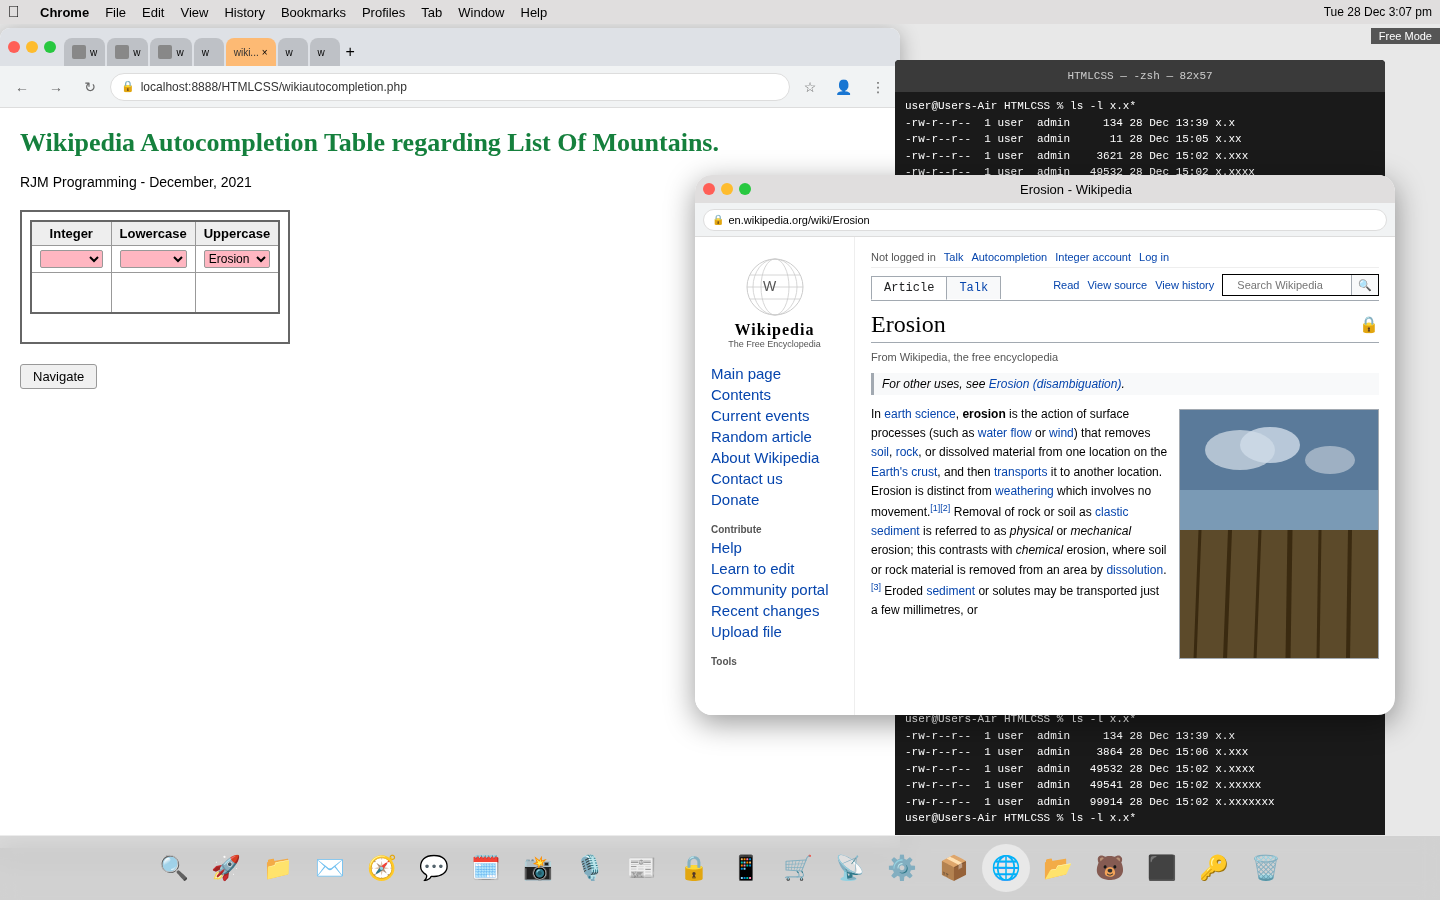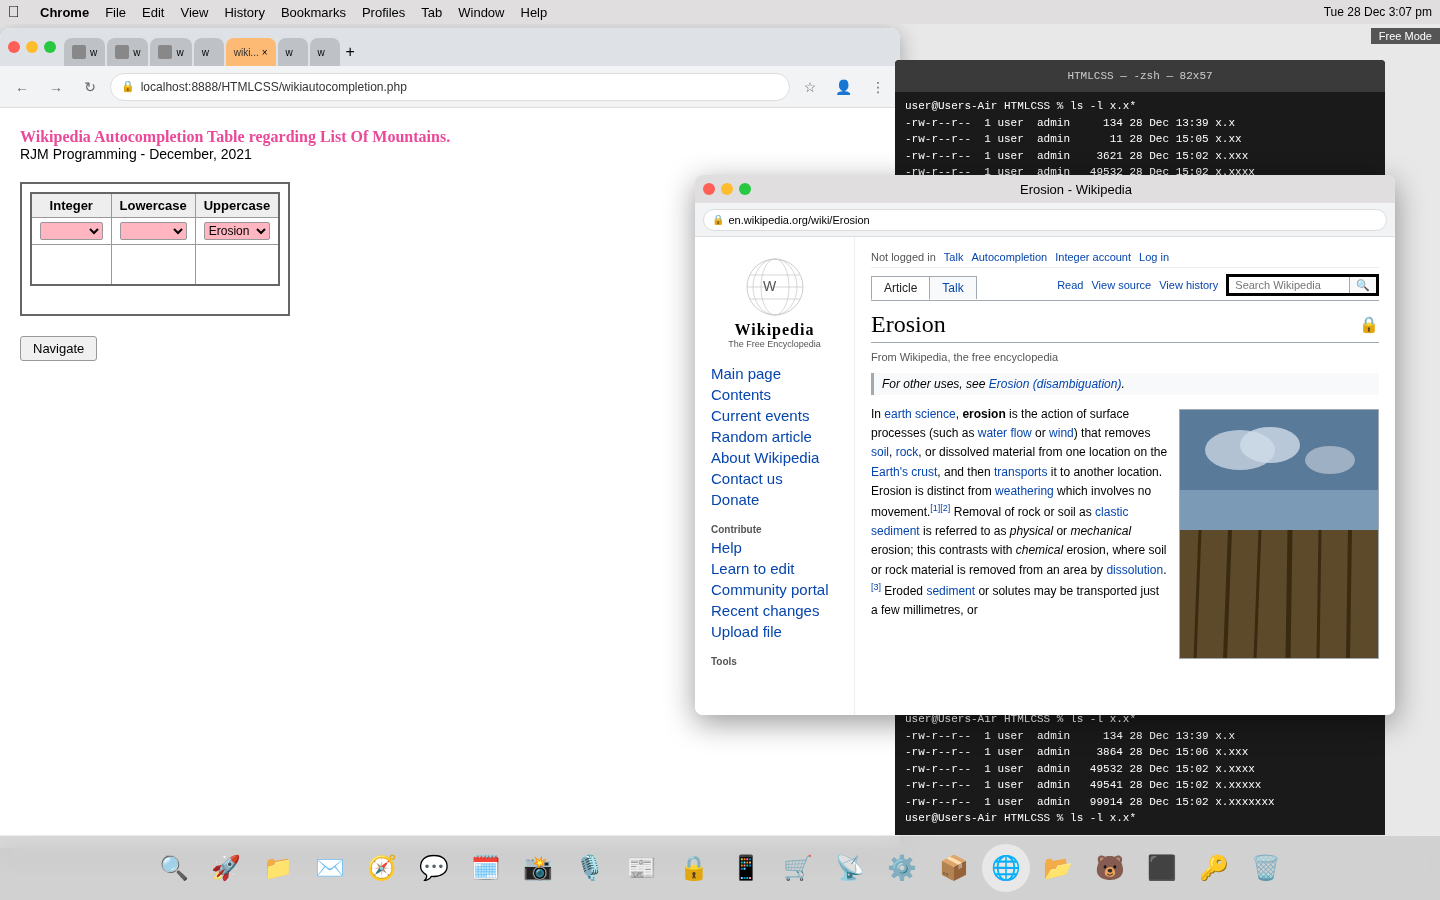--- a/index.html
+++ b/index.html
@@ -109,24 +109,25 @@
     }
 
     .page-content {
       padding: 20px;
       background: white;
       height: calc(820px - 80px);
       overflow-y: auto;
     }
 
     .page-title {
-      font-size: 16px;
+      font-size: 26px;
       font-weight: bold;
       font-family: Georgia, serif;
-      color: #ec4899;
+      margin-bottom: 16px;
+      color: #15803d;
     }
 
     .page-author {
       font-size: 14px;
       margin-bottom: 20px;
       color: #000;
     }
 
     .autocomplete-table {
       border: 2px solid #666;
@@ -166,21 +167,21 @@
     }
 
     
     .wiki-window {
       position: absolute;
       top: 175px;
       left: 695px;
       width: 700px;
       height: 540px;
       background: white;
-      border-radius: 8px;
+      border-radius: 17px;
       box-shadow: 0 8px 30px rgba(0,0,0,0.4);
       overflow: hidden;
       z-index: 50;
     }
 
     .wiki-titlebar {
       height: 28px;
       background: #e0dede;
       display: flex;
       align-items: center;
@@ -281,20 +282,21 @@
       align-items: center;
       justify-content: space-between;
       border-bottom: 1px solid #a2a9b1;
       margin-bottom: 10px;
       font-size: 12px;
     }
 
     .wiki-tabs {
       display: flex;
       gap: 0;
+      font-family: Liberation Mono, monospace;
     }
 
     .wiki-tab {
       padding: 4px 12px;
       font-size: 12px;
       color: #0645ad;
       cursor: pointer;
       border: 1px solid #a2a9b1;
       border-bottom: none;
       background: #f8f9fa;
@@ -317,22 +319,23 @@
 
     .wiki-action-link {
       font-size: 11px;
       color: #0645ad;
       cursor: pointer;
     }
 
     .wiki-search-box {
       display: flex;
       align-items: center;
-      border: 3px solid #000000;
+      border: 1px solid #000000;
       height: 22px;
+      padding-left: 8px;
     }
 
     .wiki-search-input {
       border: none;
       outline: none;
       padding: 0 6px;
       font-size: 11px;
       width: 120px;
       height: 100%;
     }

